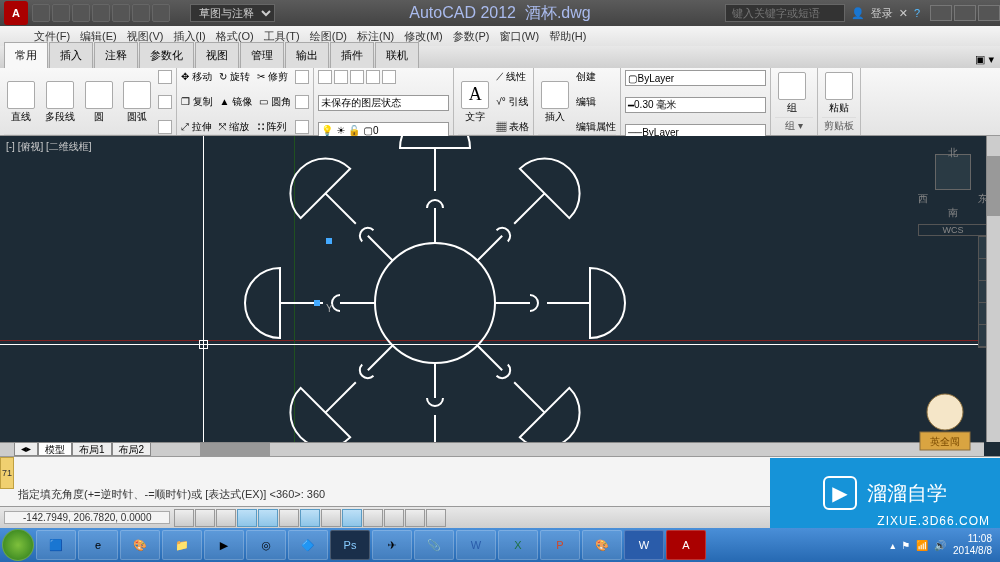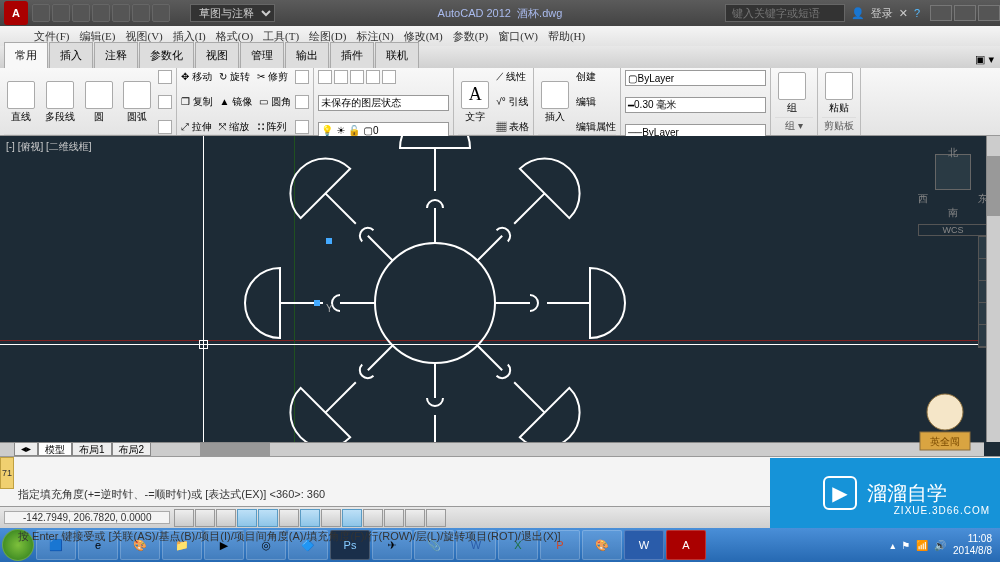--- a/index.html
+++ b/index.html
@@ -3,28 +3,28 @@
 <meta charset="utf-8">
 <style>
 * { margin: 0; padding: 0; box-sizing: border-box; font-family: "Microsoft YaHei", SimSun, sans-serif; }
 body { width: 1000px; height: 562px; overflow: hidden; background: #e8e8e8; font-size: 11px; }
 
 .titlebar { height: 26px; background: linear-gradient(#5b5b5b,#434343); display: flex; align-items: center; color: #ccc; }
 .titlebar .logo { width: 24px; height: 24px; background: #a00; border-radius: 3px; margin: 0 4px; display: flex; align-items: center; justify-content: center; color: #fff; font-weight: bold; }
 .titlebar .qat { display: flex; gap: 2px; }
 .titlebar .qat .qbtn { width: 18px; height: 18px; background: #555; border: 1px solid #666; border-radius: 2px; }
 .titlebar .ws { margin-left: 20px; background: #333; border: 1px solid #666; color: #ccc; padding: 1px 4px; font-size: 11px; }
-.titlebar .title-center { flex: 1; text-align: center; color: #aabbee; font-size: 11px; }
+.titlebar .title-center { flex: 1; text-align: center; color: #aabbee; font-size: 16px; }
 .titlebar .search { background: #333; border: 1px solid #666; color: #888; padding: 2px 6px; width: 120px; font-size: 11px; }
 .titlebar .right-icons { display: flex; gap: 6px; margin: 0 6px; align-items: center; }
 .titlebar .winbtns { display: flex; gap: 2px; margin-left: 4px; }
 .titlebar .winbtn { width: 22px; height: 16px; background: #555; border: 1px solid #777; }
 
 .menubar { height: 20px; background: linear-gradient(#f5f5f5,#e3e3e3); display: flex; align-items: center; padding: 0 30px; gap: 2px; font-size: 11px; color: #333; }
-.menubar span { padding: 0 4px; cursor: default; font-family: Liberation Serif, serif; }
+.menubar span { padding: 0 4px; cursor: default; }
 
 .tabbar { height: 22px; background: linear-gradient(#e8e8e8,#d0d0d0); display: flex; align-items: flex-end; padding-left: 4px; font-size: 11px; }
 .tabbar .tab { padding: 5px 10px; border: 1px solid #aaa; border-bottom: none; background: #ddd; margin-right: 1px; cursor: default; }
 .tabbar .tab.active { background: #f8f8f8; }
 .tabbar .extra { margin-left: auto; padding: 2px 6px; }
 
 .ribbon { height: 68px; background: linear-gradient(#f8f8f8,#e4e4e4); display: flex; border-bottom: 1px solid #999; font-size: 10px; }
 .panel { border-right: 1px solid #bbb; padding: 2px 4px; display: flex; flex-direction: column; }
 .panel .content { flex: 1; display: flex; align-items: center; gap: 4px; }
 .panel .label { text-align: center; color: #555; font-size: 10px; border-top: 1px solid rgba(0,0,0,.05); padding-top: 1px; }
@@ -67,21 +67,21 @@
 .statusbar .sbtn { width: 20px; height: 18px; background: linear-gradient(#eee,#ccc); border: 1px solid #999; }
 .statusbar .sbtn.on { background: linear-gradient(#bde0f7,#8ec5e8); border-color: #5a9bc4; }
 
 .taskbar { height: 34px; background: linear-gradient(#4a8fd8,#2669b2); display: flex; align-items: center; padding: 0 2px; gap: 2px; }
 .taskbar .tbtn { width: 40px; height: 30px; background: rgba(255,255,255,.12); border: 1px solid rgba(255,255,255,.2); border-radius: 2px; display: flex; align-items: center; justify-content: center; }
 .taskbar .tray { margin-left: auto; display: flex; align-items: center; color: #fff; font-size: 10px; gap: 6px; padding: 0 6px; }
 .taskbar .clock { text-align: right; line-height: 12px; }
 
 .overlay-banner { position: absolute; right: 0; bottom: 34px; width: 230px; height: 70px; background: #1693d8; display: flex; align-items: center; justify-content: center; color: #fff; font-size: 20px; gap: 10px; }
 .overlay-banner .play { width: 34px; height: 34px; border: 2px solid #fff; border-radius: 6px; display: flex; align-items: center; justify-content: center; }
-.overlay-banner .sub { position: absolute; bottom: 12px; right: 10px; font-size: 10px; letter-spacing: 1px; margin-left: 32px; }
+.overlay-banner .sub { position: absolute; bottom: 0; right: 10px; font-size: 12px; letter-spacing: 1px; margin-left: 32px; }
 </style>
 </head>
 <body>
 
 <div class="titlebar">
   <div class="logo">A</div>
   <div class="qat">
     <div class="qbtn"></div>
     <div class="qbtn"></div>
     <div class="qbtn"></div>
@@ -357,21 +357,20 @@
       <span>布局2</span>
     </div>
     <div class="thumb" style="margin-left:200px"></div>
   </div>
 </div>
 
 <div class="command-area">
   <div class="badge">71</div>
   <div class="lines">
     <div>指定填充角度(+=逆时针、-=顺时针)或 [表达式(EX)] &lt;360&gt;: 360</div>
-    <div>按 Enter 键接受或 [关联(AS)/基点(B)/项目(I)/项目间角度(A)/填充角度(F)/行(ROW)/层(L)/旋转项目(ROT)/退出(X)]</div>
     
   </div>
 
 </div>
 
 <div class="statusbar">
   <div class="coords">-142.7949, 206.7820, 0.0000</div>
   <div class="sbtns">
     <div class="sbtn"></div>
     <div class="sbtn"></div>

